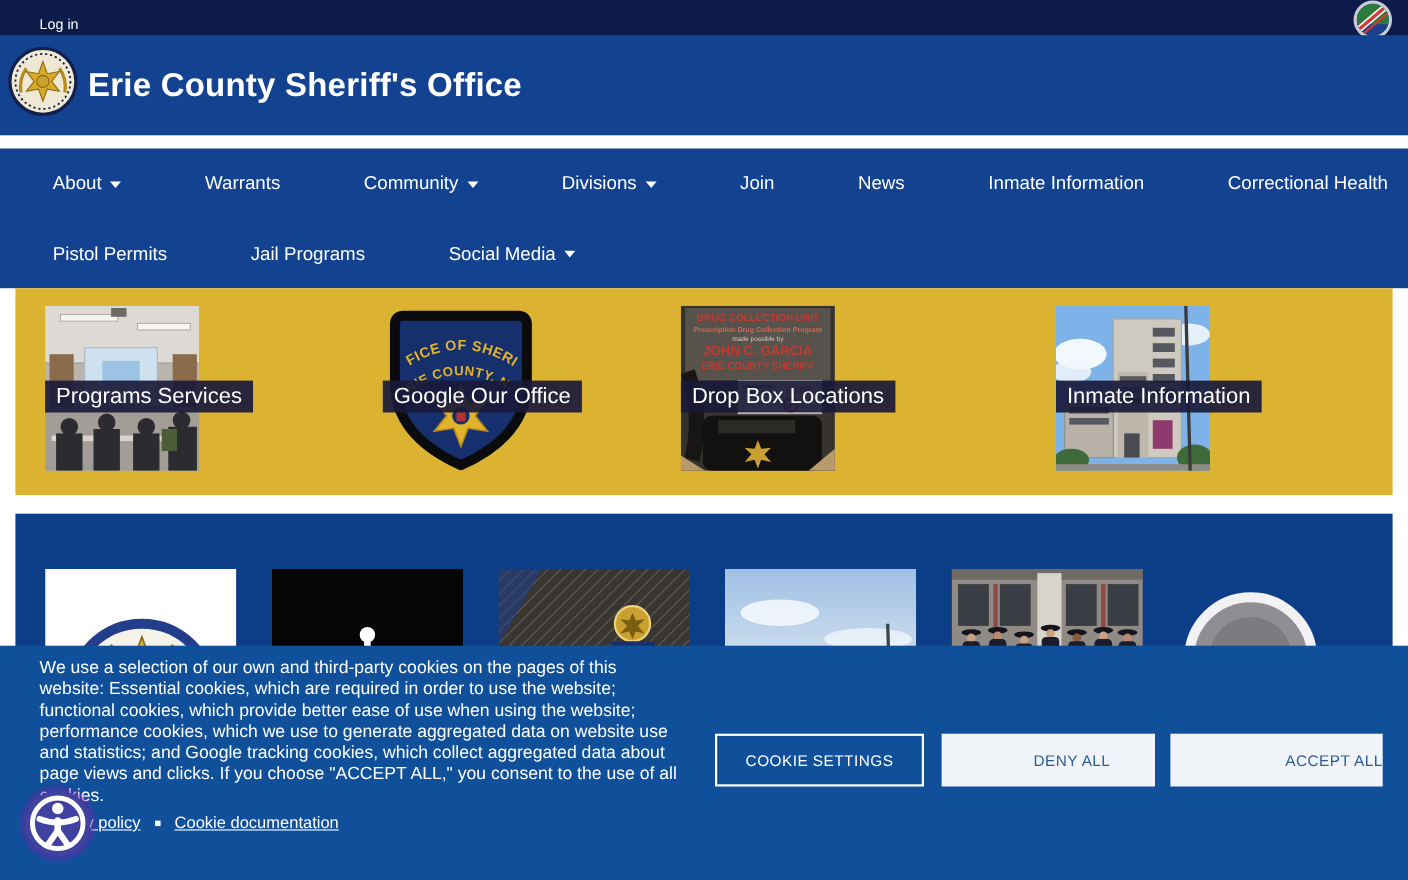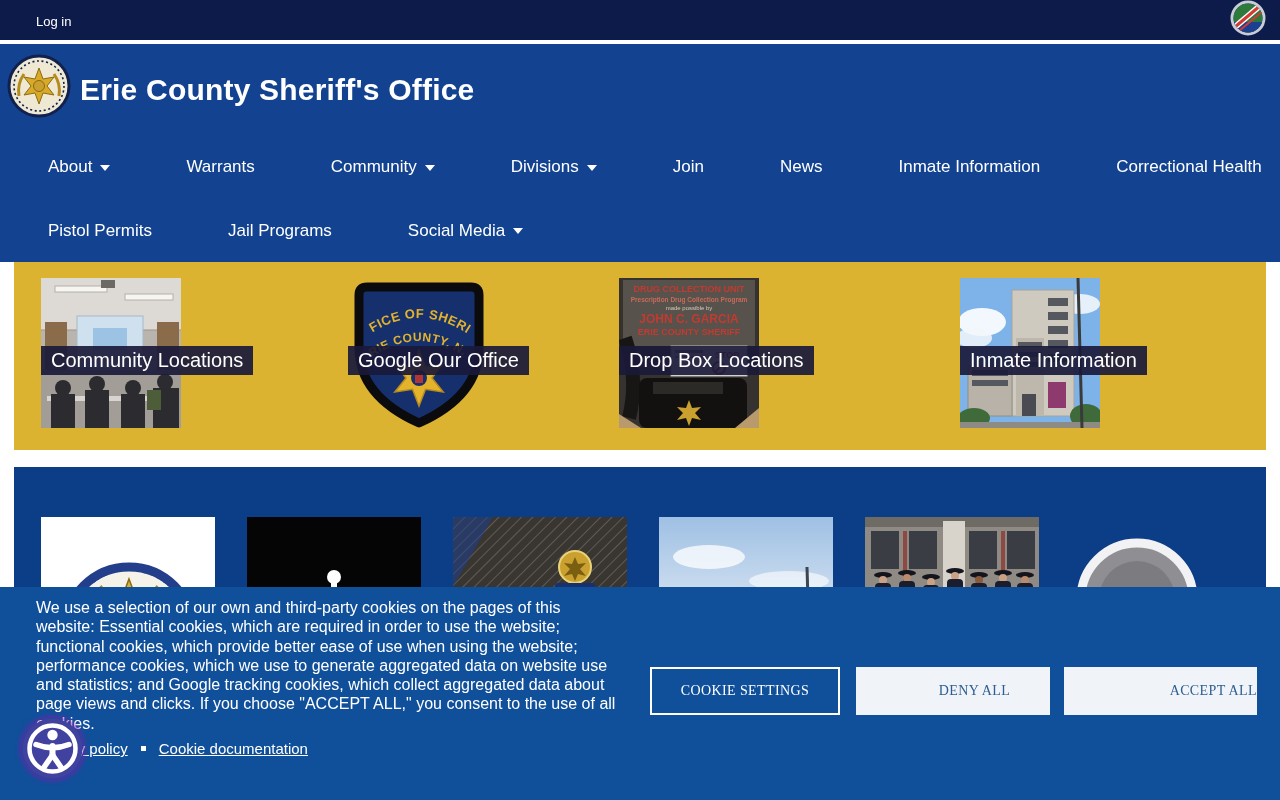--- a/index.html
+++ b/index.html
@@ -7,21 +7,21 @@
               font-family:"Liberation Sans", sans-serif; }
   .page { position:relative; width:1280px; height:800px; background:#fff; overflow:hidden; }
 
   
   .topbar { position:absolute; top:0; left:0; width:1280px; height:40px; background:#0d1b4a; }
   .login-link { position:absolute; left:36px; top:0; line-height:44px; color:#ffffff;
                 font-size:13px; text-decoration:none; cursor:pointer; }
   .lang-icon { position:absolute; right:14px; top:0; width:36px; height:36px; cursor:pointer; }
 
   
-  .header { position:absolute; top:44px; left:0; width:1280px; height:91px; background:#134390;padding-left:40px; }
+  .header { position:absolute; top:32px; left:0; width:1280px; height:91px; background:#134390;padding-left:40px; }
   .site-logo { position:absolute; left:6px; top:4px; width:66px; height:72px; cursor:pointer; }
   .site-title { position:absolute; left:80px; top:0; height:91px; display:flex; align-items:center;
                 color:#ffffff; font-size:30px; font-weight:600; letter-spacing:0.2px; cursor:pointer; }
 
   
   .nav { position:absolute; top:135px; left:0; width:1280px; height:127px; background:#134390; }
   .nav-row { display:flex; gap:76px; padding-left:48px; align-items:center; height:64px; }
   .nav-row.r2 { height:63px; }
   .nav-item { color:#ffffff; font-size:17px; text-decoration:none; white-space:nowrap; cursor:pointer; }
   .has-caret::after { content:""; display:inline-block; margin-left:8px; vertical-align:middle;
@@ -46,21 +46,21 @@
 
   
   .cookie-banner { position:absolute; top:587px; left:0; width:1280px; height:213px;
                    background:#10509b; z-index:20; }
   .cookie-text { position:absolute; left:36px; top:11px; width:582px; color:#ffffff;
                  font-size:16px; line-height:19.3px; }
   .cookie-links { position:absolute; left:36px; top:153px; display:flex; align-items:center; gap:13px; }
   .cookie-link { color:#ffffff; font-size:15px; text-decoration:underline; cursor:pointer; }
   .dot-sep { width:5px; height:5px; background:#ffffff; }
   .cookie-btn { position:absolute; top:80px; height:48px; font-size:14px; letter-spacing:0.4px;
-                font-family:Liberation Serif, serif; cursor:pointer; }
+                font-family:Liberation Sans, sans-serif; cursor:pointer; }
   .btn-settings { left:650px; width:190px; background:transparent; border:2px solid #ffffff; color:#ffffff; }
   .btn-deny { left:856px; width:194px; background:#f0f4f8; border:none; color:#2d5d92;padding-left:43px; }
   .btn-accept { left:1064px; width:193px; background:#f0f4f8; border:none; color:#2d5d92;text-align:right; }
 
   
   .a11y-btn { position:absolute; left:22px; top:718px; width:61px; height:61px; border:none;
               background:transparent; z-index:30; cursor:pointer;
               border-radius:50%; box-shadow:0 0 5px 2px rgba(122,31,168,0.75); }
 </style>
 </head>
@@ -144,21 +144,21 @@
             <circle cx="56" cy="106" r="8"></circle>
               <rect x="44" y="112" width="24" height="38"></rect>
             <circle cx="92" cy="110" r="8"></circle>
               <rect x="80" y="116" width="24" height="34"></rect>
             <circle cx="124" cy="104" r="8"></circle>
               <rect x="112" y="110" width="26" height="40"></rect>
           </g>
           <rect x="106" y="112" width="14" height="20" fill="#4d5d3a"></rect>
         </svg>
       </span>
-      <span class="card-label">Community Locations</span>
+      <span class="card-label">Programs Services</span>
     </div>
 
     <div class="card card2">
       <span class="card-img">
         <svg width="134" height="150" viewBox="0 0 134 150">
           <defs>
             <path id="patchArc1" d="M18,56 Q67,24 116,56"></path>
             <path id="patchArc2" d="M22,78 Q67,48 112,78"></path>
           </defs>
           <path d="M15,9 L119,9 Q127,9 127,17 L127,70 Q127,118 67,145 Q7,118 7,70 L7,17 Q7,9 15,9 Z" fill="#16306e" stroke="#0b0b0e" stroke-width="9" stroke-linejoin="round"></path>

